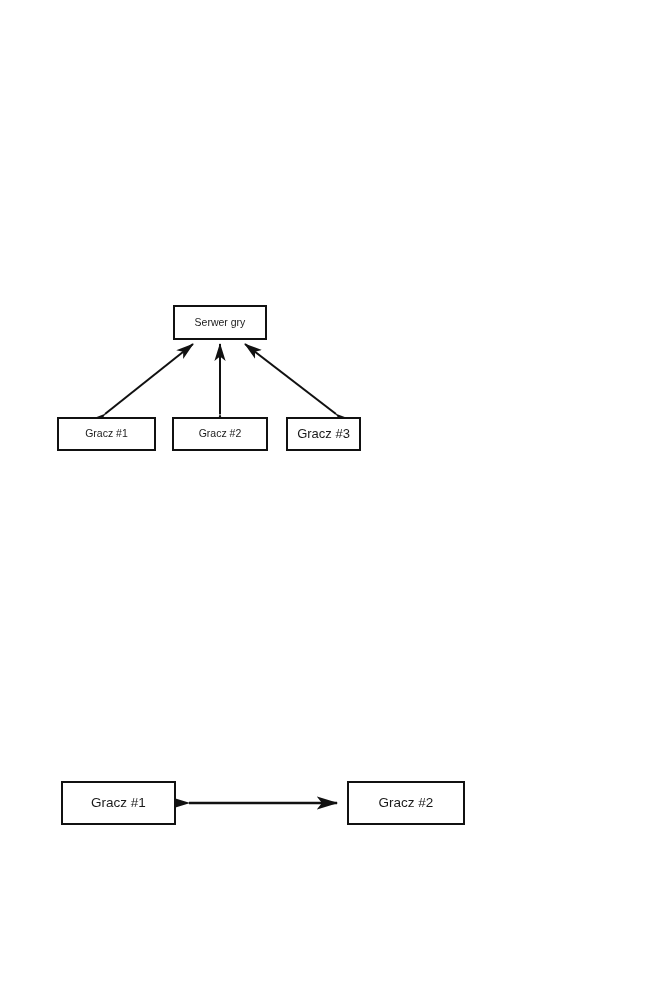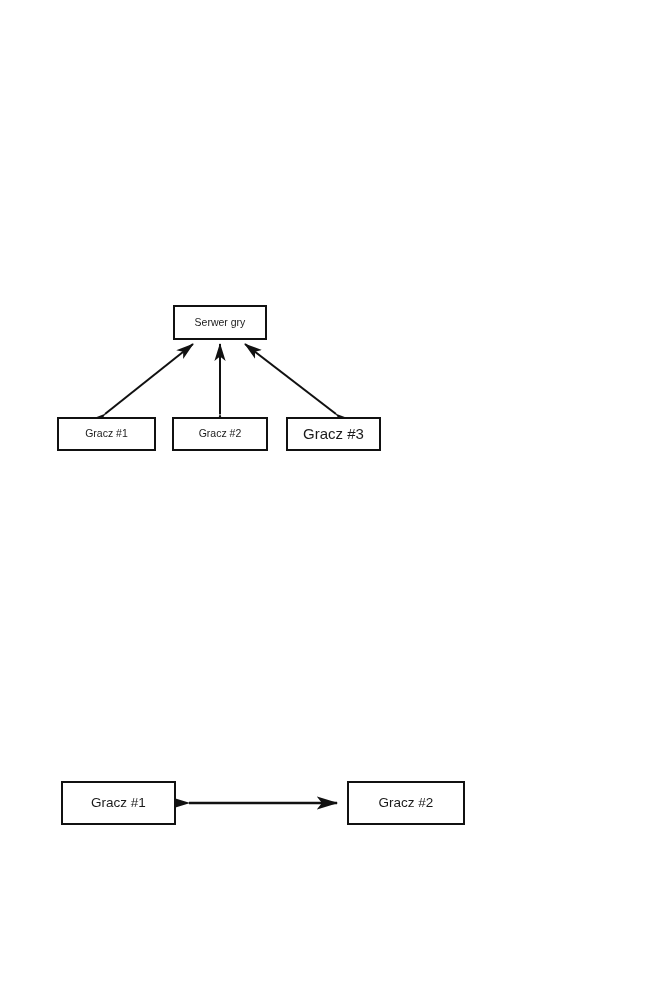--- a/index.html
+++ b/index.html
@@ -57,23 +57,23 @@
   .node-p2-top {
     left: 172px;
     top: 410px;
     width: 96px;
     height: 34px;
     font-size: 10.5px;
   }
   .node-p3-top {
     left: 286px;
     top: 410px;
-    width: 95px;
+    width: 75px;
     height: 34px;
-    font-size: 15px;
+    font-size: 13px;
   }
   
   .node-p1-bottom {
     left: 61px;
     top: 774px;
     width: 115px;
     height: 44px;
     font-size: 13.5px;
   }
   .node-p2-bottom {

